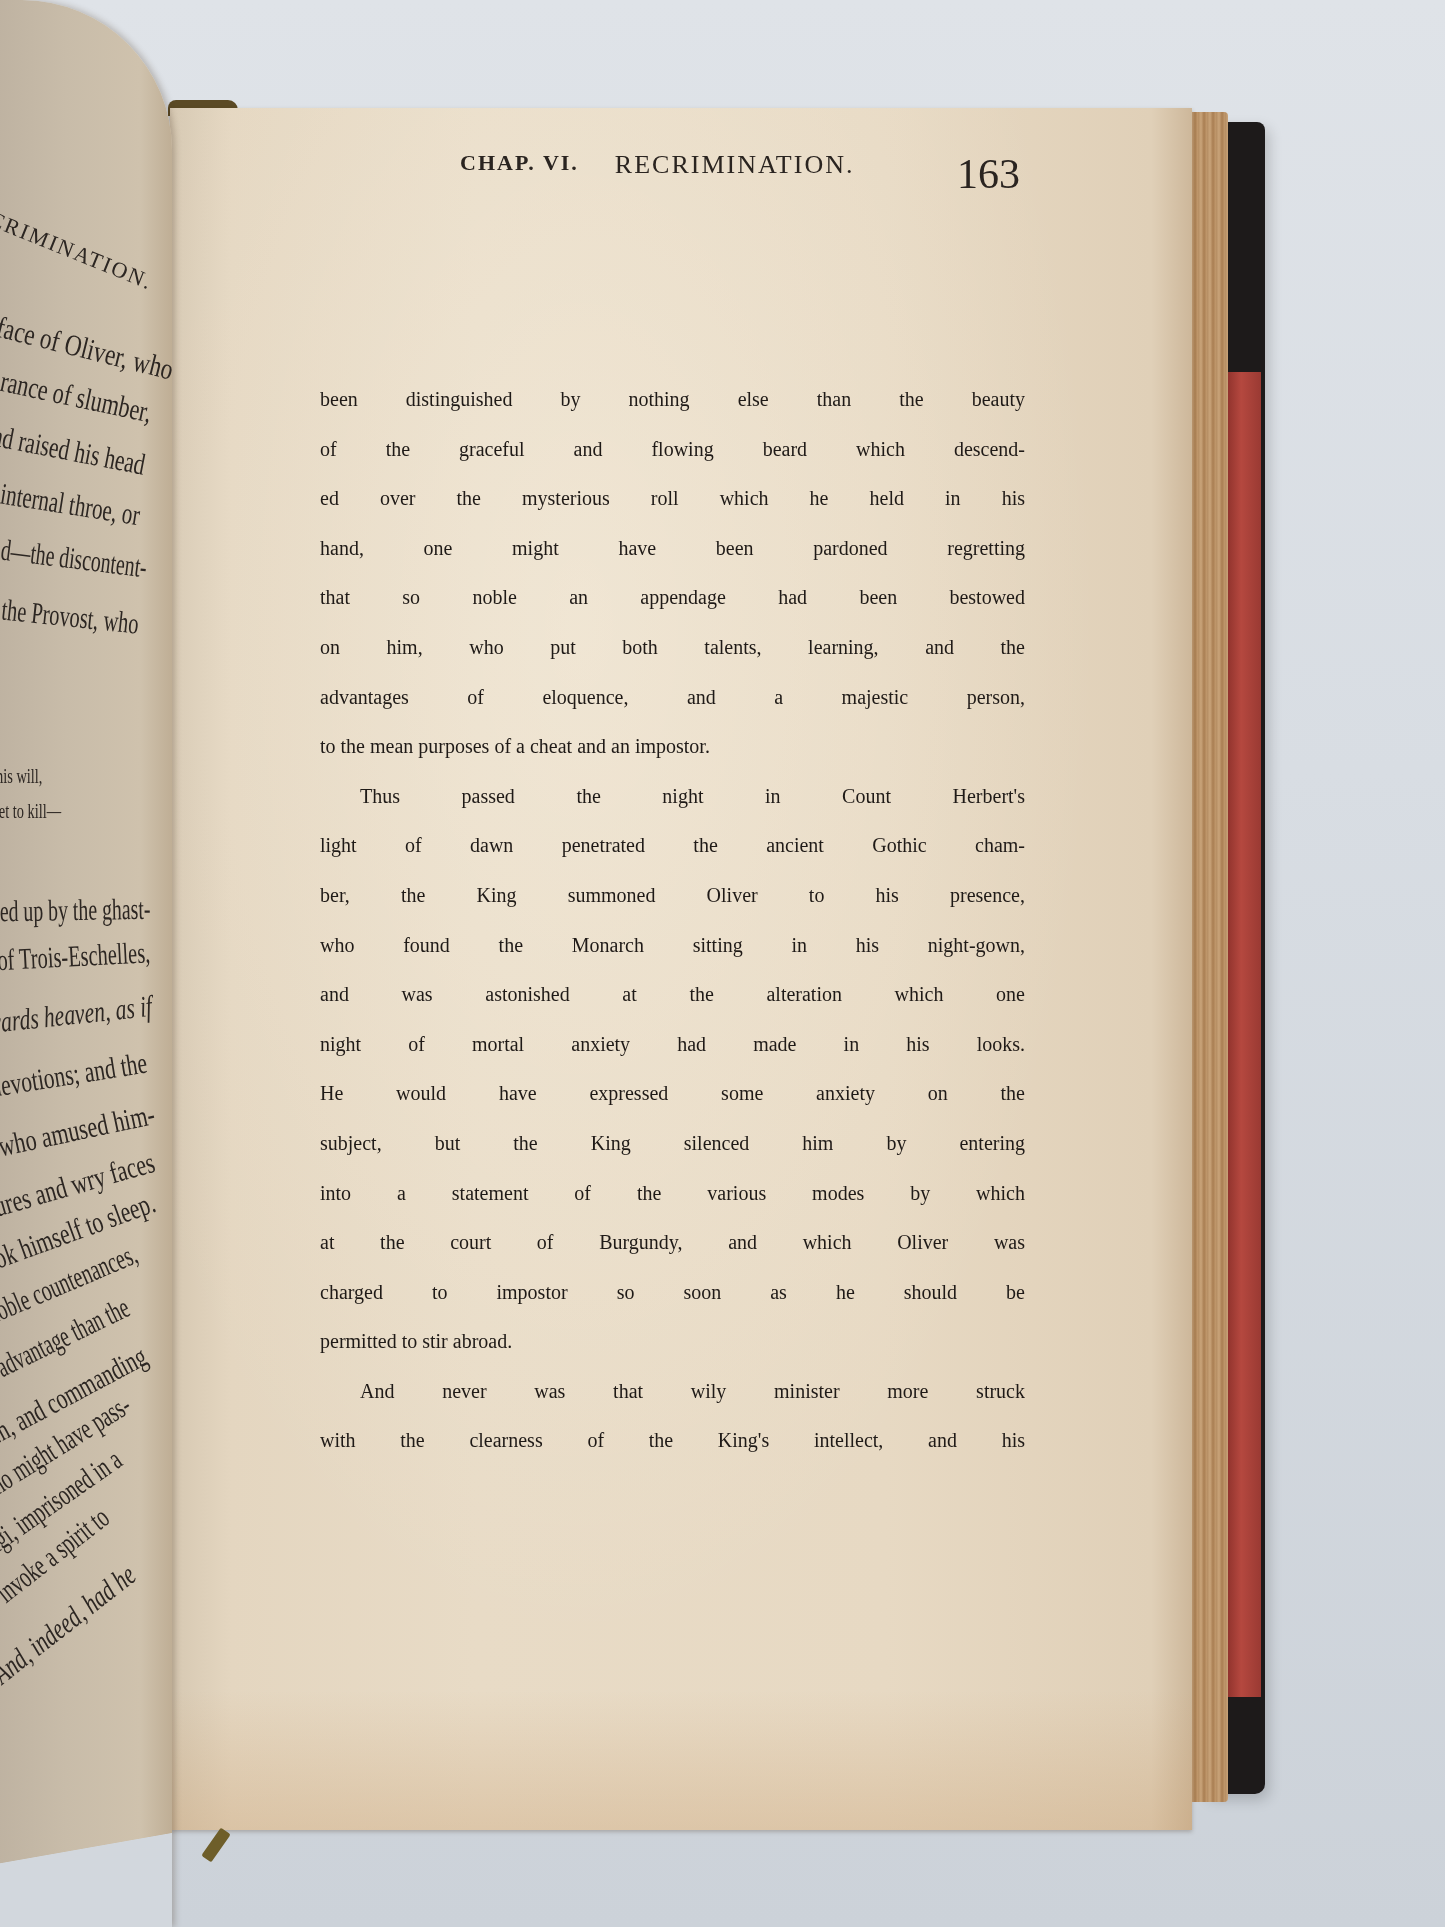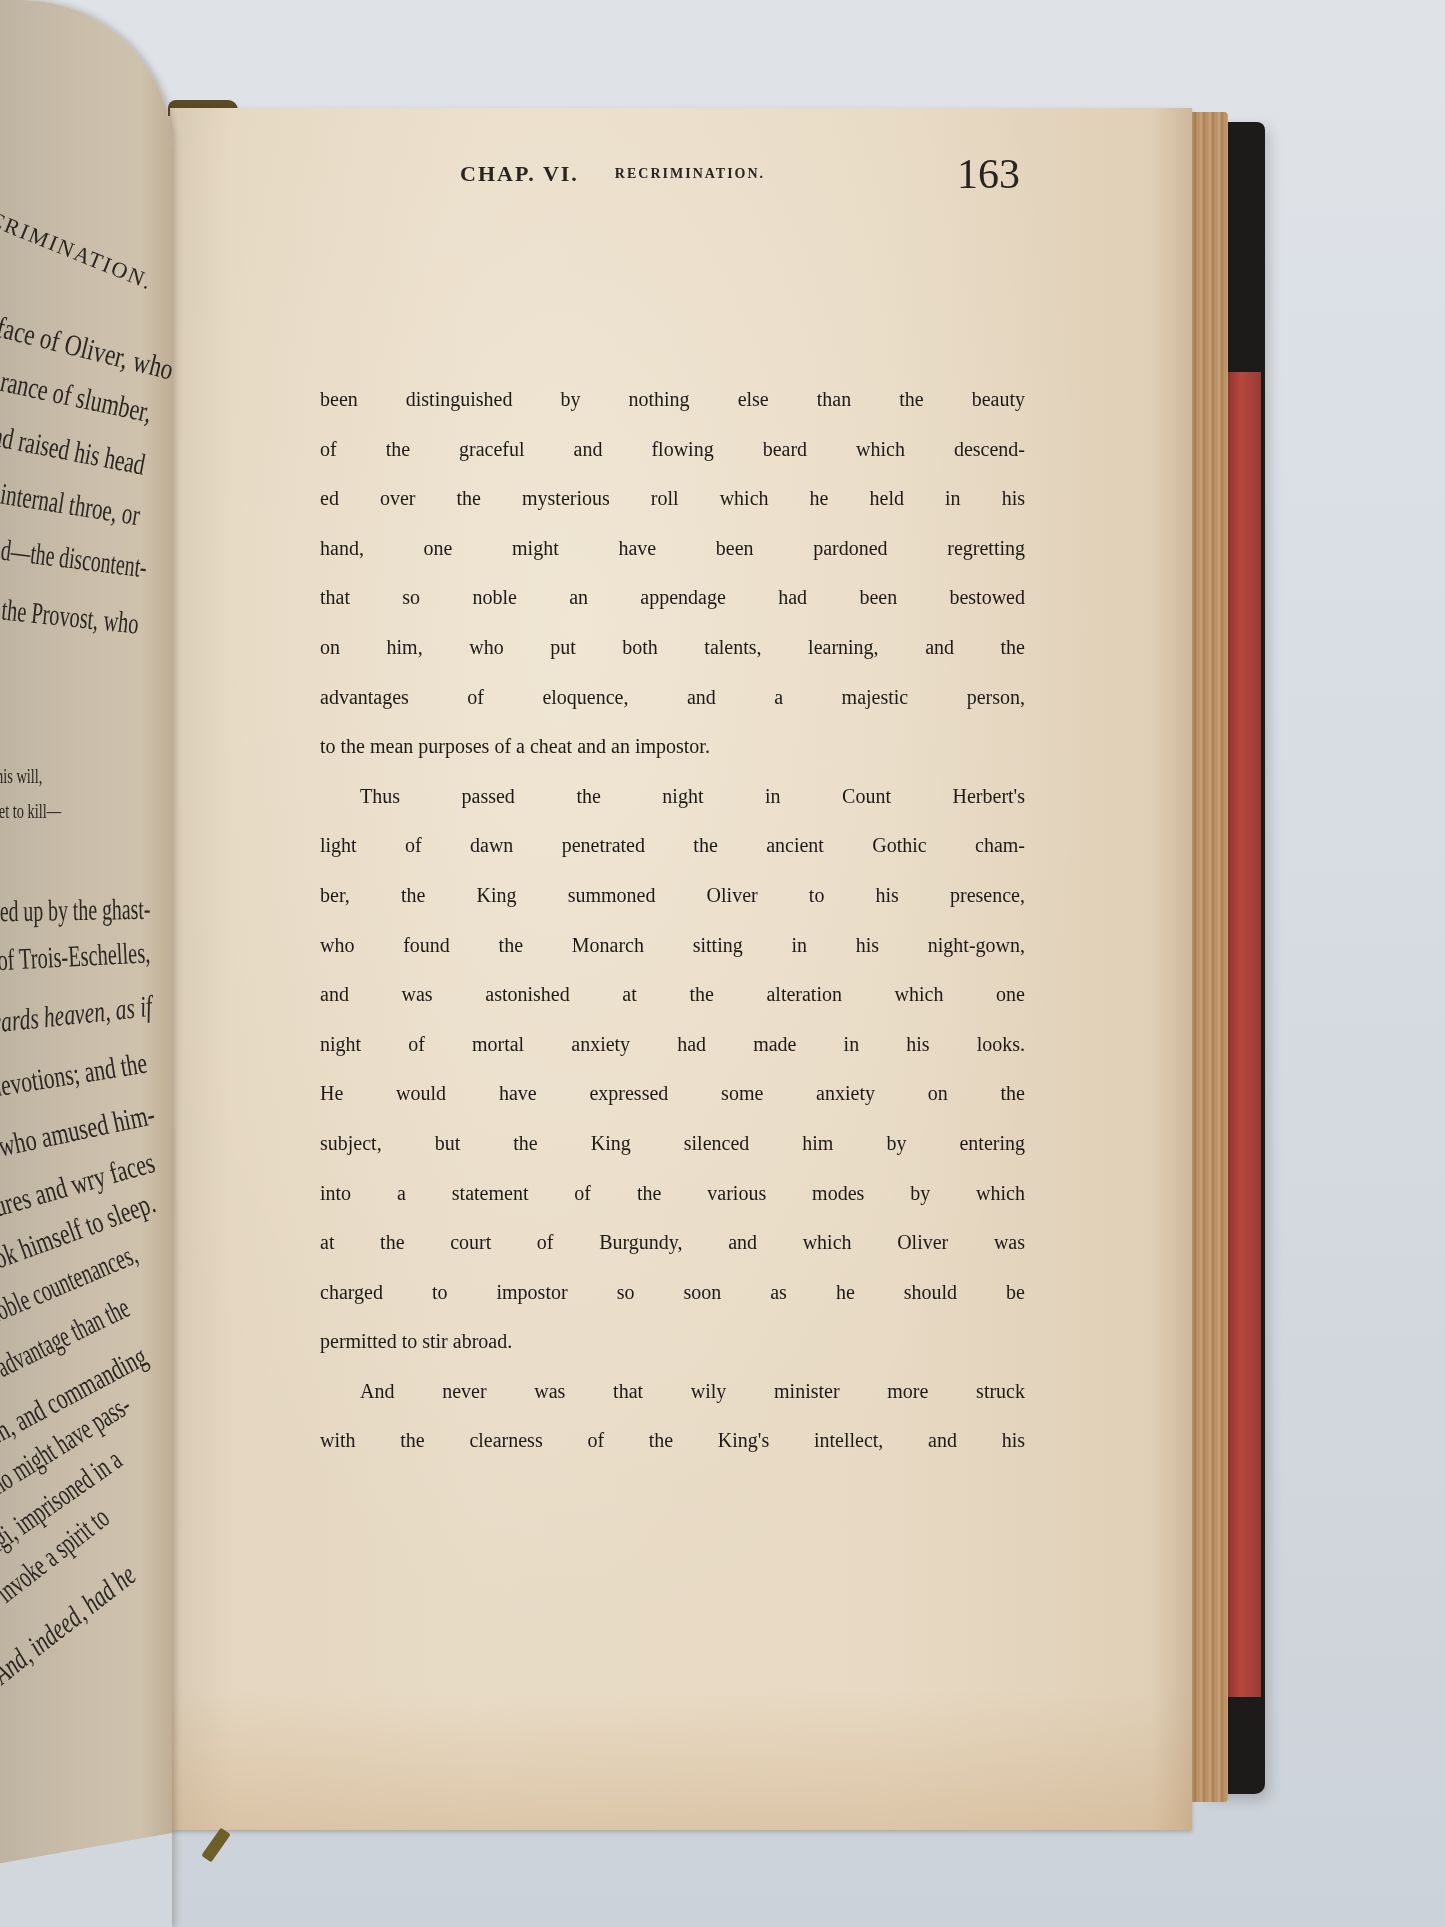--- a/index.html
+++ b/index.html
@@ -62,29 +62,29 @@
       left: 210px; top: 1828px;
       width: 12px; height: 34px;
       background: #6e5e2a;
       transform: rotate(35deg);
       border-radius: 2px;
     }
 
     .running-head {
       position: absolute;
       left: 290px; top: 150px; width: 730px;
-      display: flex; align-items: center;
+      display: flex; align-items: flex-start;
       color: #2a2420;
     }
     .running-head .chap {
       font-size: 22px; letter-spacing: 2px; font-weight: bold;
       margin-left: 170px;
     }
     .running-head .title {
-      font-size: 14px; letter-spacing: 2px; font-weight: bold;
+      font-size: 26px; letter-spacing: 2px; font-weight: normal;
       margin-left: 36px;
     }
     .running-head .folio {
       font-size: 42px; margin-left: auto; margin-right: 0;
     }
 
     .body-text {
       position: absolute;
       left: 320px; top: 375px; width: 705px;
       color: #1f1a17;

